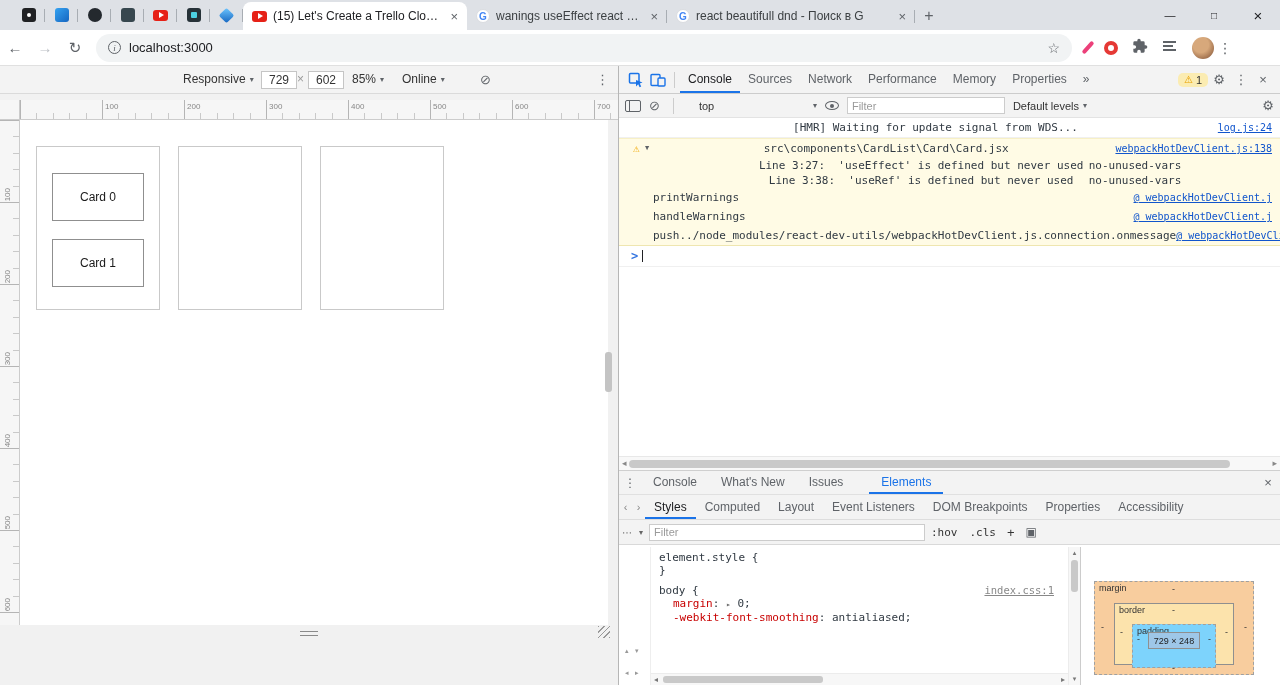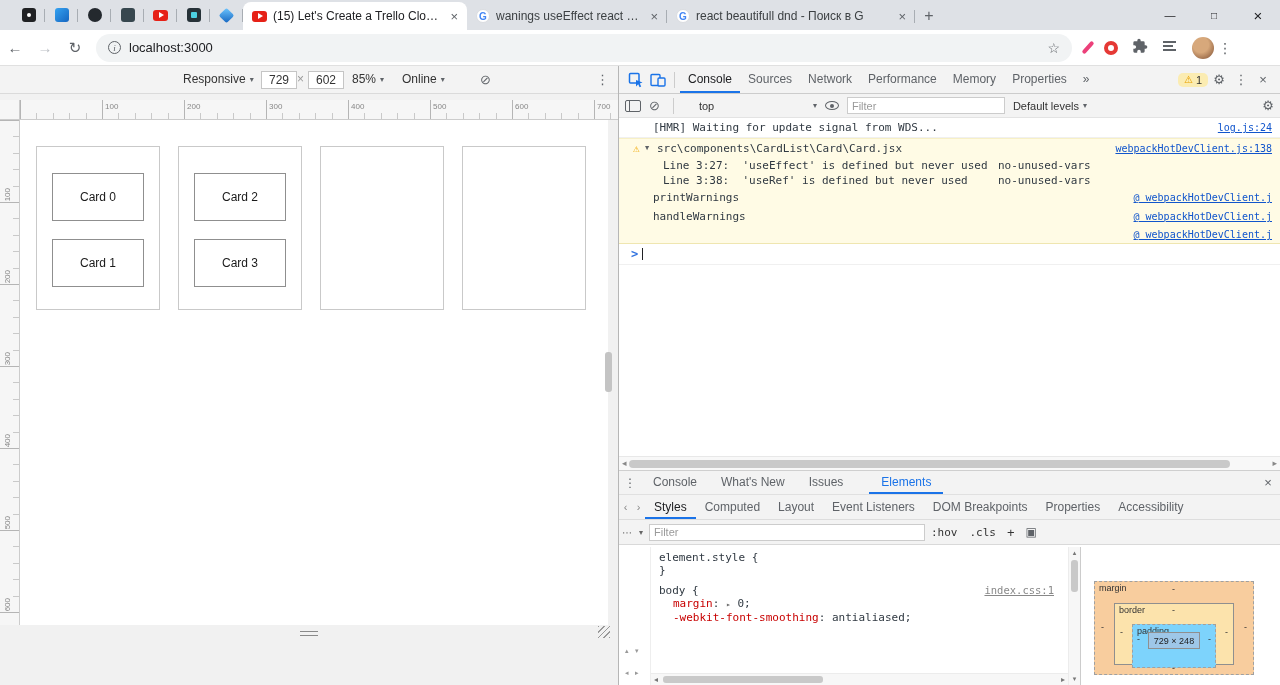--- a/index.html
+++ b/index.html
@@ -99,21 +99,21 @@
   .sb-ic::after { content:""; position:absolute; left:3px; top:0; bottom:0; width:1px; background:#5f6368; }
   #ctx-dd { width:130px; display:flex; align-items:center; justify-content:space-between; font-size:11px; color:#333;padding-left:12px; }
   .eye-ic { width:14px; height:9px; border:1px solid #5f6368; border-radius:50%; position:relative; }
   .eye-ic::after { content:""; position:absolute; left:4px; top:1.5px; width:4px; height:4px; border-radius:50%; background:#5f6368; }
   .flt-input { width:158px; height:17px; border:1px solid #ccc; background:#fff; font-size:11px; padding:0 4px; font-family:"Liberation Sans",sans-serif; }
   .flt-input::placeholder { color:#9a9a9a; }
   #levels-dd { display:flex; gap:4px; align-items:center; font-size:11px; color:#333; }
   #ct-gear { margin-left:auto; }
 
   #console-pane { position:absolute; left:0; top:52px; right:0; height:338px; background:#fff; overflow:hidden; }
-  .c-row { font-family:"DejaVu Sans Mono",monospace; font-size:11px; color:#303942; padding:3px 8px 3px 34px; border-bottom:1px solid #f0f0f0; display:flex; align-items:baseline; overflow:hidden; white-space:nowrap; }
+  .c-row { font-family:"DejaVu Sans Mono",monospace; font-size:11px; color:#303942; padding:3px 8px 3px 34px; border-bottom:1px solid #f0f0f0; display:flex; align-items:baseline; overflow:hidden; white-space:nowrap;text-align:center; }
   .c-row .grow { flex:1; }
   .link { color:#1155cc; text-decoration:underline; font-size:10px; margin-left:auto; flex:0 0 auto; }
   #warn-block { background:#fffbe5; border-bottom:1px solid #efe6b0; border-top:1px solid #f7f0c6; }
   #warn-block .c-row { border-bottom:none; }
   .w-title { position:relative; padding-left:38px; }
   .w-title .wicon { position:absolute; left:14px; top:3px; color:#f0a800; font-size:11px; }
   .w-title .wexp { position:absolute; left:26px; top:5px; color:#5f6368; font-size:7px; }
   .lint { display:block; padding:1px 8px 1px 44px; white-space:pre; }
   .lint-msg { display:inline-block; min-width:335px; white-space:pre; }
   #prompt-row { padding-left:12px; border-bottom:1px solid #f0f0f0; align-items:center; }
@@ -289,24 +289,20 @@
       <span class="v-lab" style="top:396px">500</span>
       <span class="v-lab" style="top:478px">600</span>
     </div>
 
     <div id="canvas">
       <div id="lists">
         <div class="card-list">
           <div class="card">Card 0</div>
           <div class="card">Card 1</div>
         </div>
-        <div class="card-list">
-          <div class="card">Card 2</div>
-          <div class="card">Card 3</div>
-        </div>
         <div class="card-list"></div>
         <div class="card-list"></div>
       </div>
     </div>
 
     <div id="page-scroll-thumb"></div>
     <div id="vp-handle"></div>
     <div id="vp-grip"></div>
   </div>
 
@@ -375,20 +371,21 @@
         <div class="c-row lint"><span class="lint-msg">Line 3:38:  'useRef' is defined but never used</span><span>no-unused-vars</span></div>
         <div class="c-row">
           <span>printWarnings</span>
           <span class="link">@ webpackHotDevClient.j</span>
         </div>
         <div class="c-row">
           <span>handleWarnings</span>
           <span class="link">@ webpackHotDevClient.j</span>
         </div>
         <div class="c-row">
+          <span>push../node_modules/react-dev-utils/webpackHotDevClient.js.connection.onmessage</span>
           <span class="link">@ webpackHotDevClient.j</span>
         </div>
       </div>
       <div class="c-row" id="prompt-row">
         <span class="pch">&gt;</span>
         <span class="cursor"></span>
       </div>
     </div>
 
     <div id="c-hscroll">

